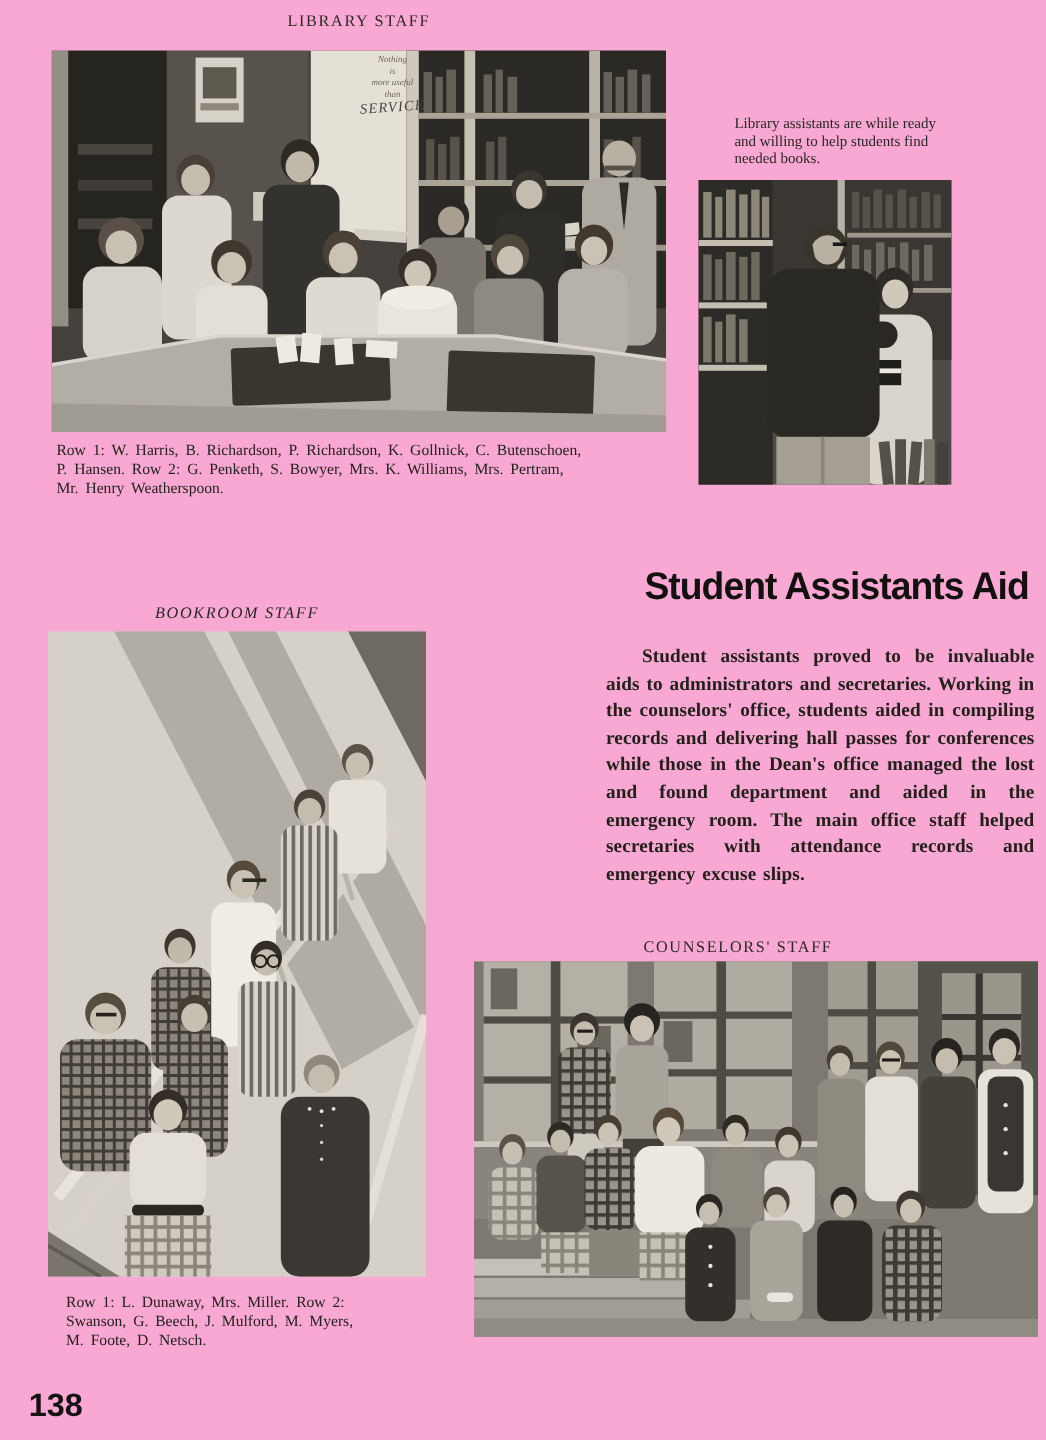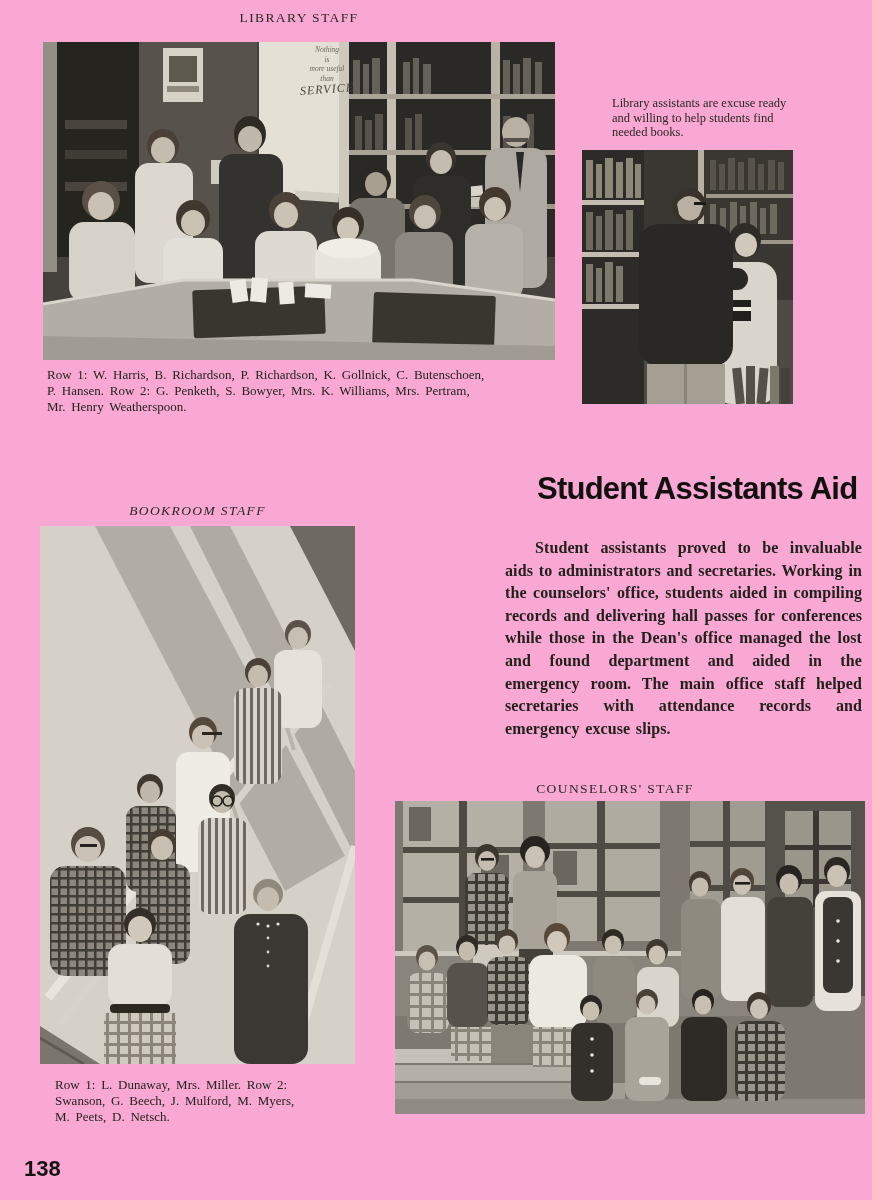--- a/index.html
+++ b/index.html
@@ -23,21 +23,21 @@
     font-size:32px;letter-spacing:-0.8px;color:#121110;white-space:nowrap;
     transform:scaleX(.97);transform-origin:left top;
   }
   .article-body{
     position:absolute;font-size:16px;line-height:22.6px;text-align:justify;
     color:#23201c;word-spacing:1.5px;letter-spacing:.1px;font-weight:bold;
   }
   .article-body p{margin:0;text-indent:30px;}
   .page-number{
     position:absolute;font-family:"Liberation Sans", sans-serif;font-weight:700;
-    font-size:22px;color:#141312;
+    font-size:27px;color:#141312;
   }
   
   .poster-note{
     position:absolute;left:216px;top:3px;width:80px;text-align:center;
     font-size:7.5px;line-height:9.5px;color:#6d675d;font-style:italic;padding-left:28px;
   }
   .poster-note .svc{
     font-size:12px;color:#4a453d;transform:rotate(-4deg);display:block;margin-top:2px;
     letter-spacing:1px;
   }
@@ -160,21 +160,21 @@
     <div class="poster-note">
       <div>Nothing</div>
       <div>is</div>
       <div>more useful</div>
       <div>than</div>
       <span class="svc">SERVICE</span>
     </div>
   </figure>
 
   <div class="side-note" style="left:612px;top:96px;width:218px;">
-    <div>Library assistants are excuse ready</div>
+    <div>Library assistants are while ready</div>
     <div>and willing to help students find</div>
     <div>needed books.</div>
   </div>
 
   <figure style="left:582px;top:150px;width:211px;height:254px;">
     <svg width="211" height="254" viewBox="0 0 211 254">
       <rect width="211" height="254" fill="#4e4b45"></rect>
 
       <rect x="62" y="0" width="149" height="150" fill="#3a3732"></rect>
       <rect x="116" y="0" width="6" height="150" fill="#b7b1a5"></rect>
@@ -474,19 +474,19 @@
         <ellipse cx="364" cy="204" rx="12" ry="13" fill="#3f382f"></ellipse>
         <ellipse cx="364" cy="208" rx="9" ry="10" fill="#c9c2b5"></ellipse>
         <rect x="340" y="220" width="50" height="80" rx="12" fill="url(#pl4)"></rect>
       </g>
     </svg>
   </figure>
 
   <div class="caption" style="left:55px;top:1077px;width:315px;">
     <div>Row 1:  L. Dunaway, Mrs. Miller.  Row 2:</div>
     <div>Swanson, G. Beech, J. Mulford, M. Myers,</div>
-    <div>M. Peets, D. Netsch.</div>
+    <div>M. Foote, D. Netsch.</div>
   </div>
 
 
   <div class="page-number" style="left:24px;top:1156px;">138</div>
 
 </div>
 
 </body></html>

